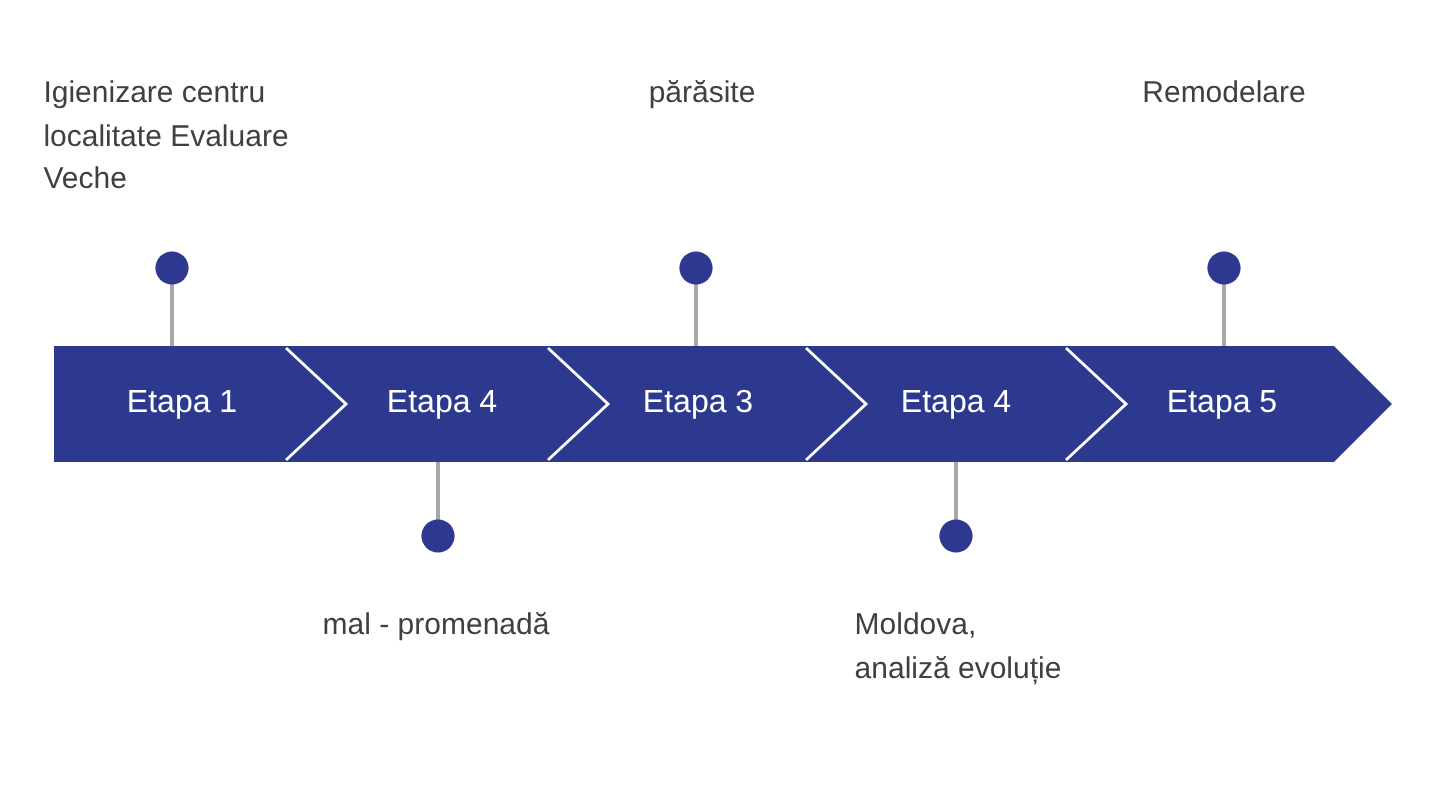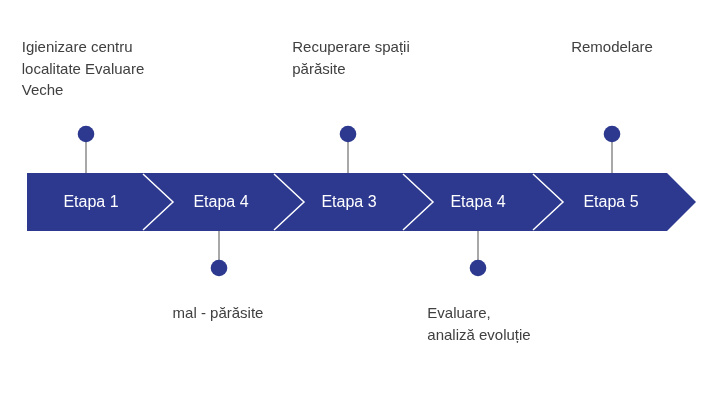--- a/index.html
+++ b/index.html
@@ -82,28 +82,27 @@
   <div class="stage-label" style="left:349px">Etapa 3</div>
   <div class="stage-label" style="left:478px">Etapa 4</div>
   <div class="stage-label" style="left:611px">Etapa 5</div>
 
   <div class="note" style="left:83px; top:36px">
     <span>Igienizare centru</span>
     <span>localitate Evaluare</span>
     <span>Veche</span>
   </div>
   <div class="note" style="left:351px; top:36px">
-    <span>Recuperare spații</span>
     <span>părăsite</span>
   </div>
   <div class="note" style="left:612px; top:36px">
     <span>Remodelare</span>
   </div>
 
   <div class="note" style="left:218px; top:302px">
-    <span>mal - părăsite</span>
+    <span>mal - promenadă</span>
   </div>
   <div class="note" style="left:479px; top:302px">
-    <span>Evaluare,</span>
+    <span>Moldova,</span>
     <span>analiză evoluție</span>
   </div>
 
 </div>
 
 </body></html>

